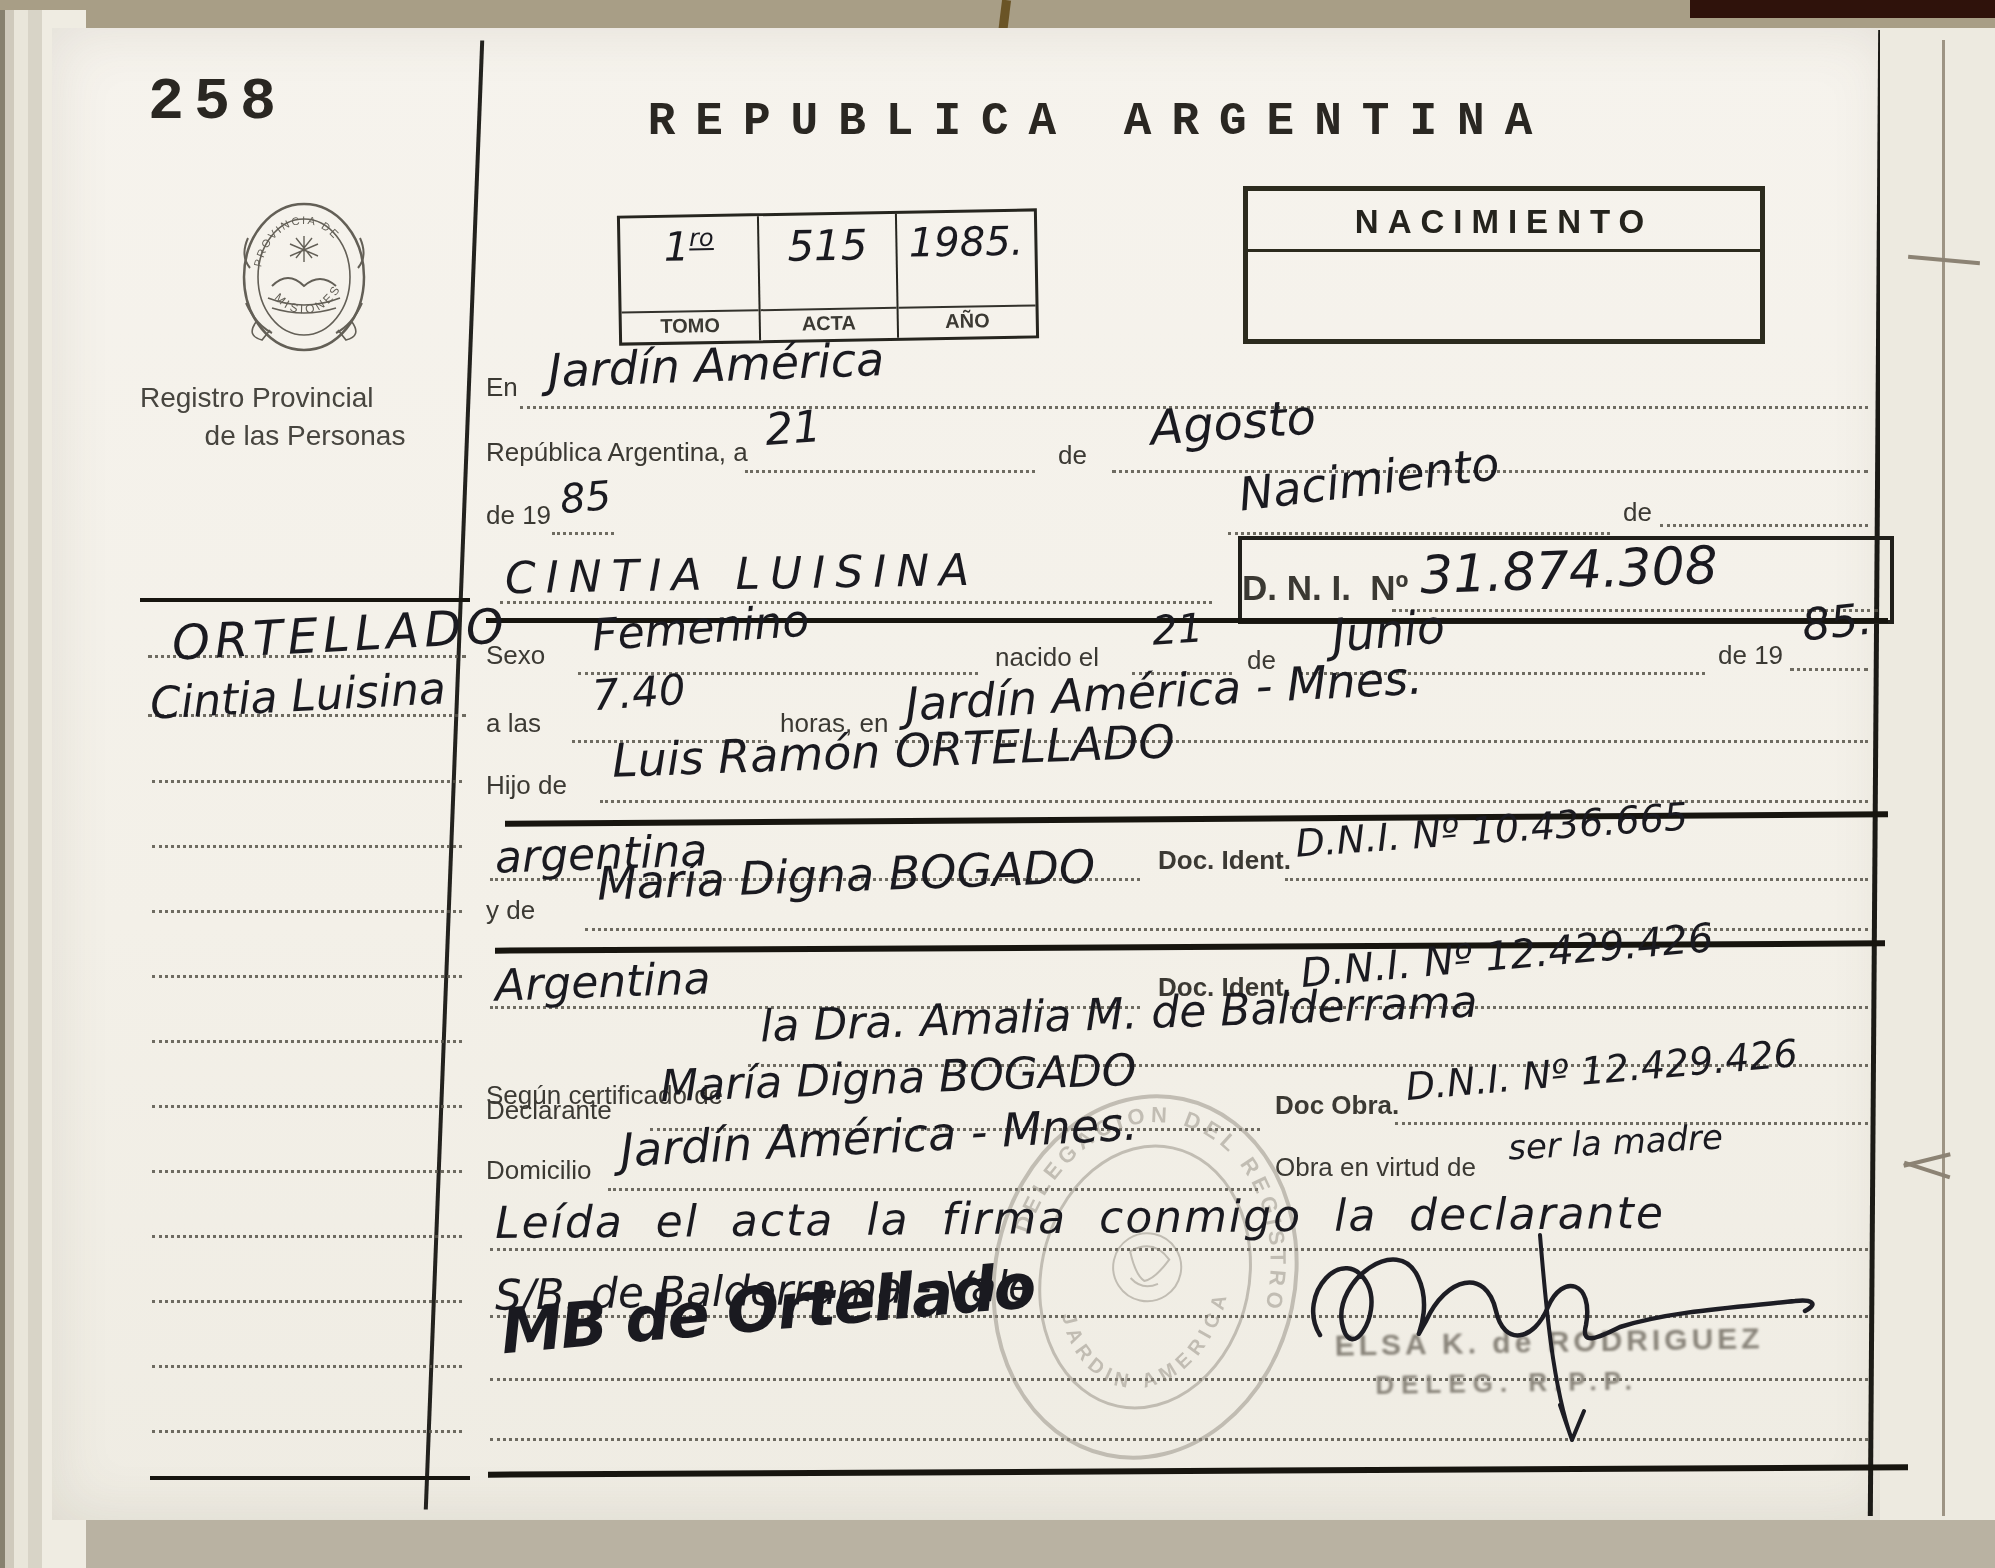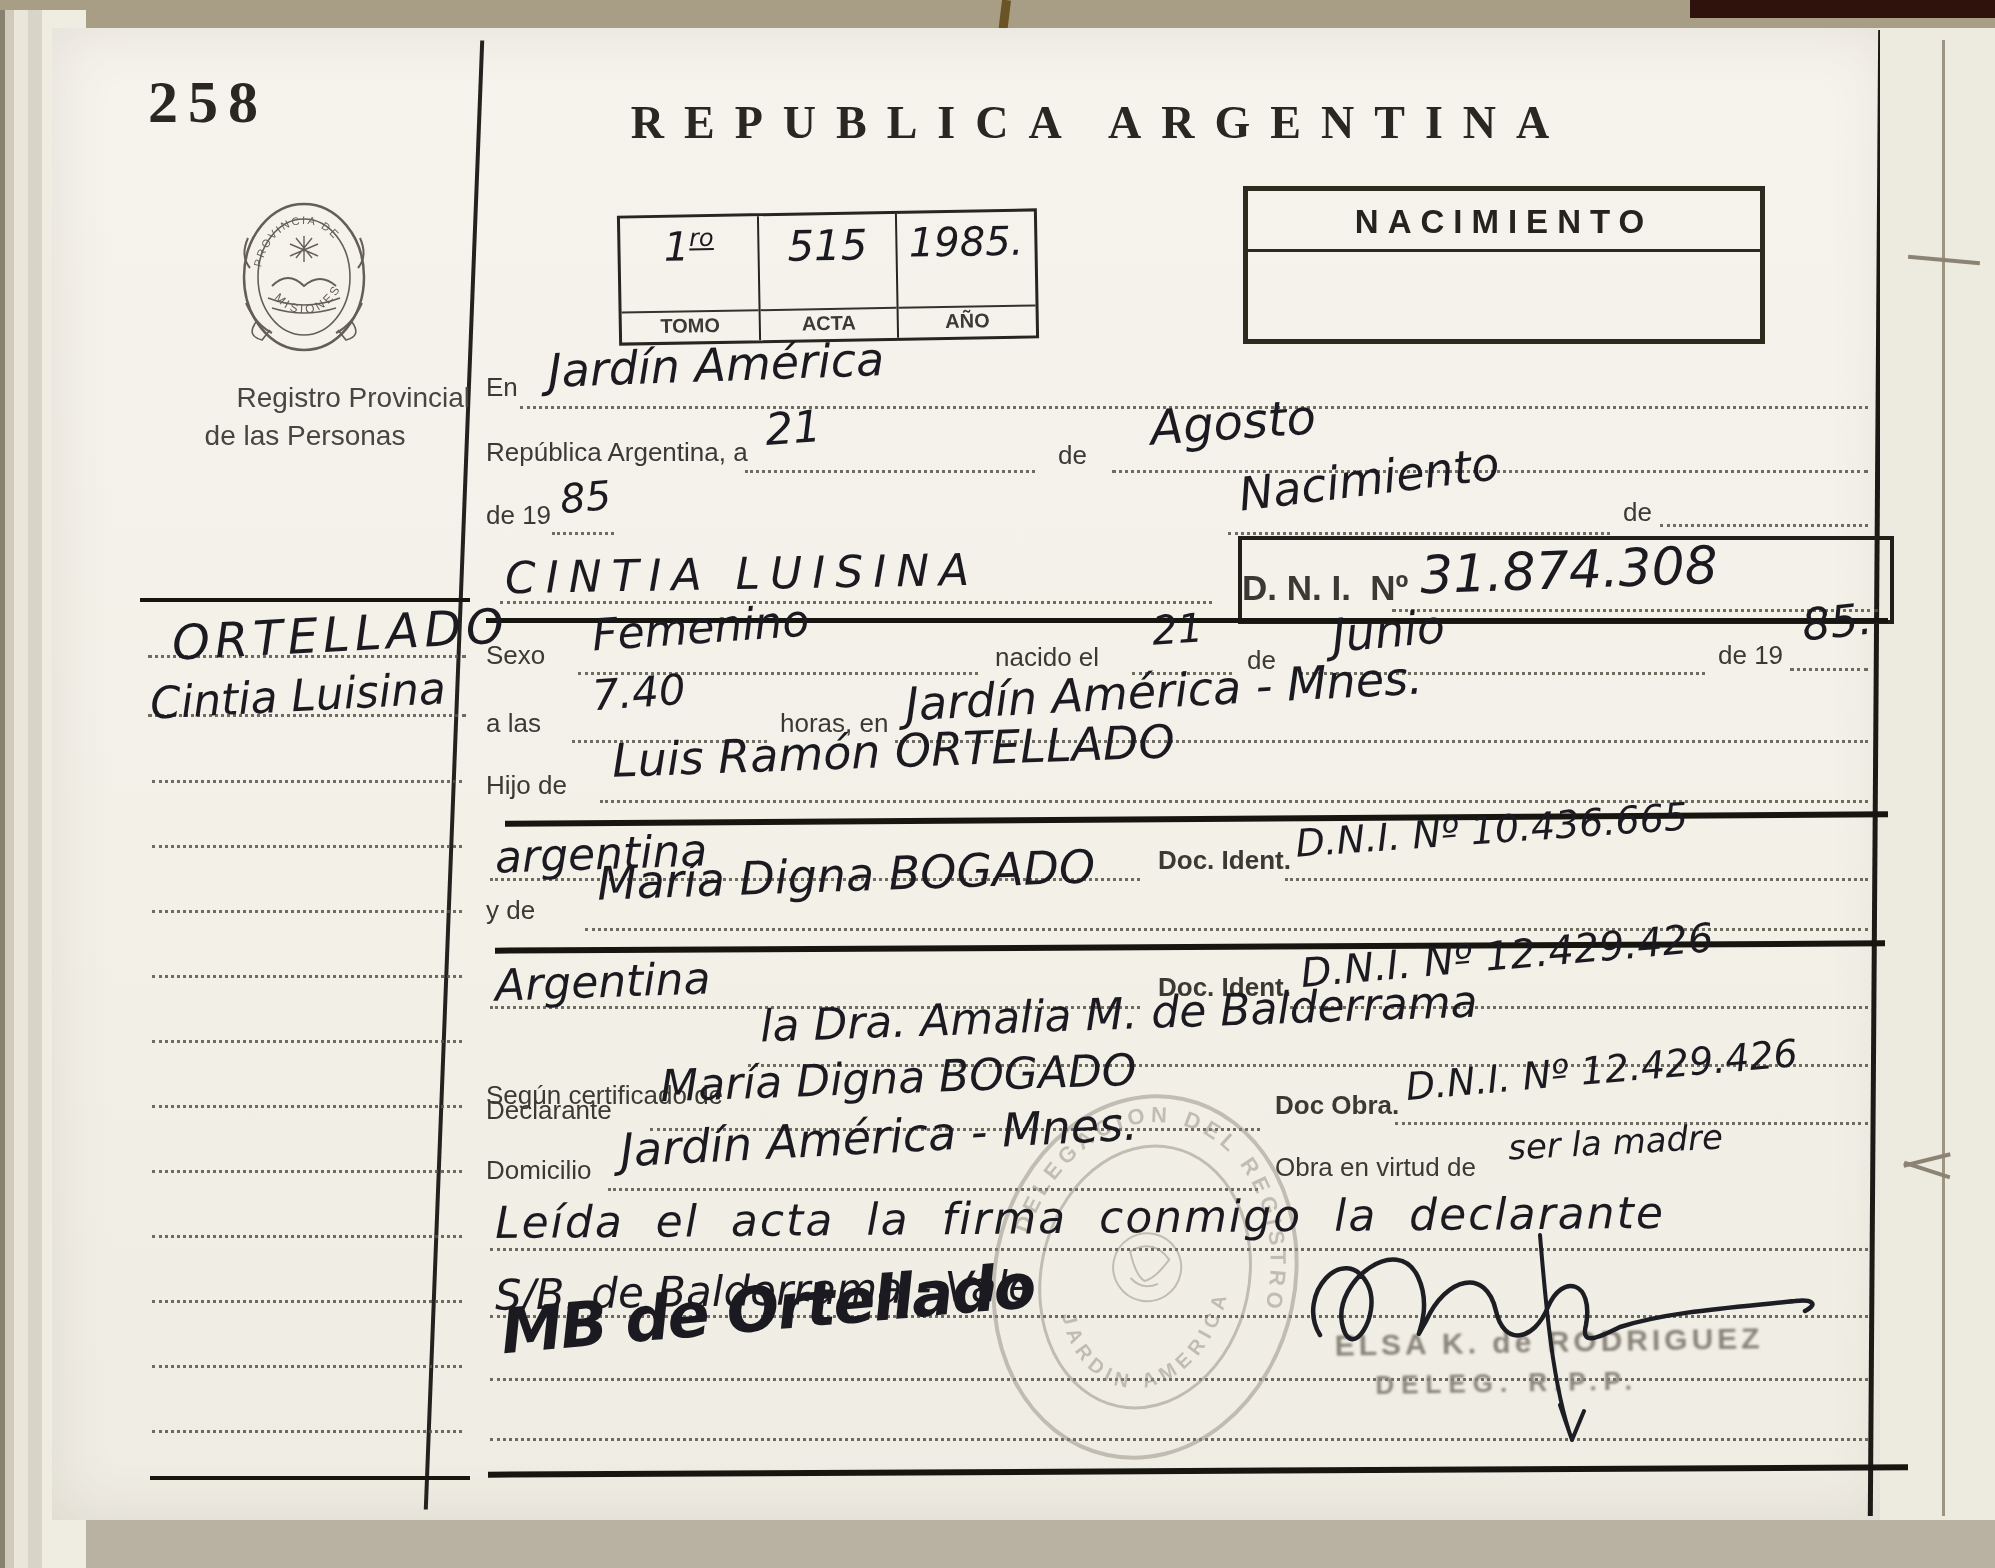--- a/index.html
+++ b/index.html
@@ -4,21 +4,21 @@
 <style>
   html,body{margin:0;padding:0;background:#6e6a60;}
   .photo{position:relative;width:1995px;height:1568px;overflow:hidden;background:#b9b2a2;
          font-family:"Liberation Sans",sans-serif;}
   .abs{position:absolute;}
   .paper{background:linear-gradient(180deg,#f6f3ed 0%,#f3f0e8 60%,#efece3 100%);}
   .lbl{font-family:"Liberation Sans",sans-serif;color:#3b3933;font-size:26px;white-space:nowrap;}
   .hand{font-family:"DejaVu Sans",sans-serif;font-style:italic;color:#1a1a20;white-space:nowrap;z-index:2;}
   .dl{height:0;border-bottom:3px dotted #57544a;opacity:.85;}
   .hl{background:#17150f;}
-  .serif{font-family:Liberation Serif, serif;}
+  .serif{font-family:Liberation Mono, monospace;}
   .cellline{border-top:2px solid #33322c;}
   sup{font-size:60%;}
 </style>
 </head>
 <body>
 
 <div class="photo">
 
   <div class="abs" style="left:0;top:0;width:1995px;height:36px;background:#a89e86;"></div>
   <div class="abs" style="left:1690px;top:0;width:305px;height:18px;background:#2f120b;"></div>
@@ -51,21 +51,21 @@
       <path id="sealBot" d="M 24,76 A 44,56 0 0 0 108,76" fill="none"></path>
     </defs>
     <text font-size="11" font-family="Liberation Sans, sans-serif" fill="#4a463d" letter-spacing="2">
       <textPath href="#sealTop" startOffset="8%">PROVINCIA DE</textPath>
     </text>
     <text font-size="12" font-family="Liberation Sans, sans-serif" fill="#4a463d" letter-spacing="3">
       <textPath href="#sealBot" startOffset="22%">MISIONES</textPath>
     </text>
   </svg>
 
-  <div class="abs lbl" style="left:140px;top:382px;width:330px;text-align:right;font-size:28px;color:#47453f;">Registro Provincial</div>
+  <div class="abs lbl" style="left:140px;top:382px;width:330px;text-align:left;font-size:28px;color:#47453f;">Registro Provincial</div>
   <div class="abs lbl" style="left:140px;top:420px;width:330px;text-align:center;font-size:28px;color:#47453f;">de las Personas</div>
 
   <div class="abs hl" style="left:140px;top:598px;width:330px;height:4px;"></div>
   <div class="abs hand" style="left:172px;top:606px;font-size:48px;letter-spacing:5px;transform:rotate(-3deg);">ORTELLADO</div>
   <div class="abs dl" style="left:148px;top:655px;width:318px;"></div>
   <div class="abs hand" style="left:150px;top:670px;font-size:44px;transform:rotate(-3deg);">Cintia Luisina</div>
   <div class="abs dl" style="left:148px;top:714px;width:318px;"></div>
   <div class="abs dl" style="left:152px;top:780px;width:310px;"></div>
   <div class="abs dl" style="left:152px;top:845px;width:310px;"></div>
   <div class="abs dl" style="left:152px;top:910px;width:310px;"></div>

